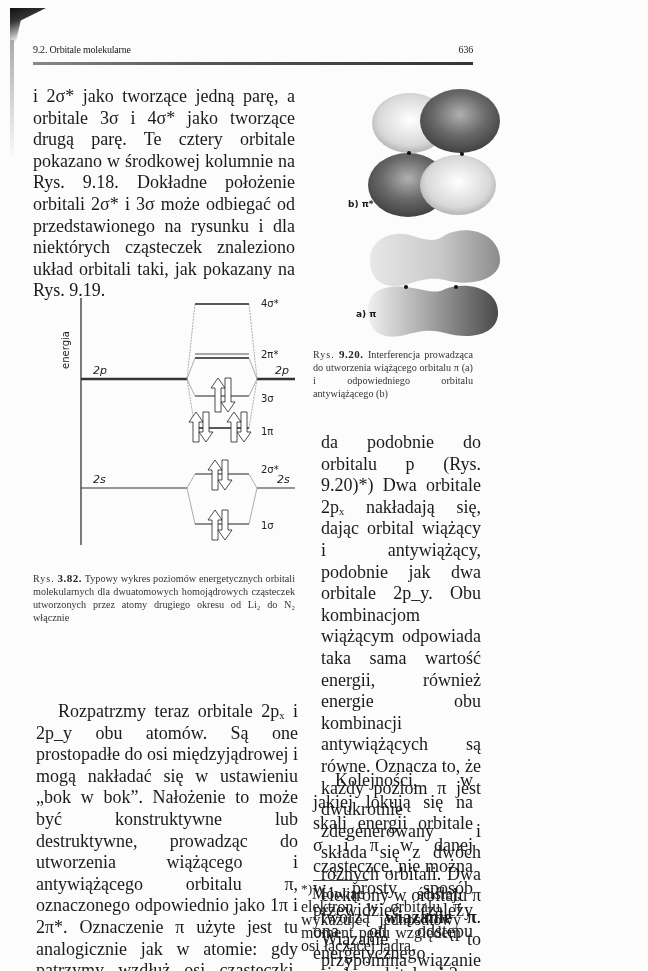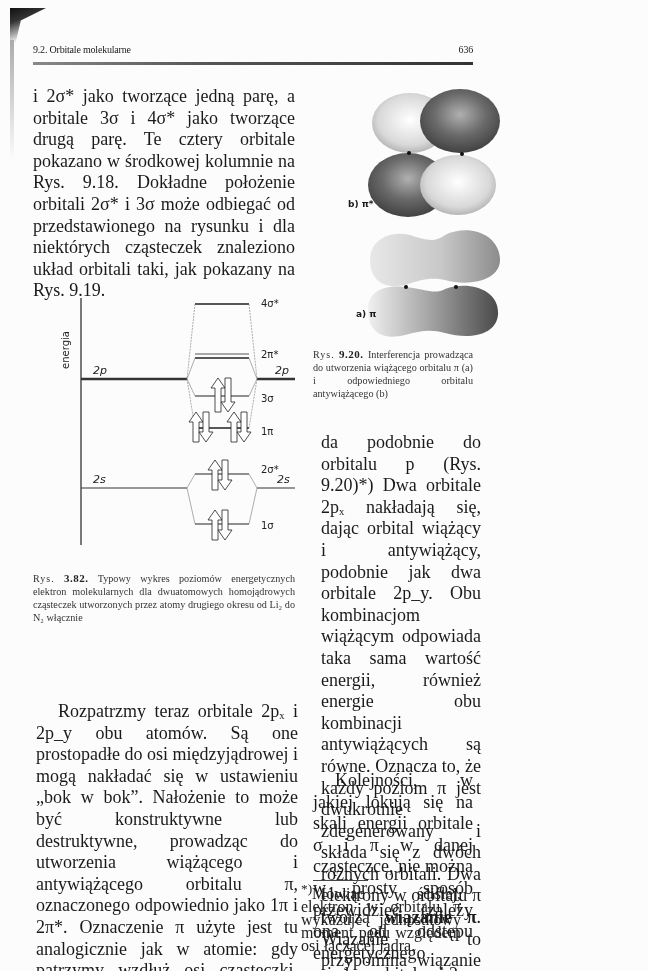--- a/index.html
+++ b/index.html
@@ -128,21 +128,21 @@
     <line x1="202" y1="198" x2="194" y2="234" stroke="#777" stroke-width="0.6"></line>
     <text x="206" y="239" font-size="10" fill="#222">1σ</text>
     <polygon points="157,250 157,230 153,230 160,220 167,230 163,230 163,250" fill="#fff" stroke="#222" stroke-width="0.8"></polygon>
     <polygon points="167,220 167,240 163,240 170,250 177,240 173,240 173,220" fill="#fff" stroke="#222" stroke-width="0.8"></polygon>
   </svg>
 </div>
 
 <div class="caption" style="left:33px; top:572px; width:262px;">
   <span class="rys">Rys.</span>
   <span class="fig-num">3.82.</span>
-  <span>Typowy wykres poziomów energetycznych elektron molekularnych dla dwuatomowych homojądrowych cząsteczek utworzonych przez atomy drugiego okresu od Li₂ do N₂ włącznie</span>
+  <span>Typowy wykres poziomów energetycznych orbitali molekularnych dla dwuatomowych homojądrowych cząsteczek utworzonych przez atomy drugiego okresu od Li₂ do N₂ włącznie</span>
 </div>
 
 <div class="col-text indent" style="left:36px; top:682px; width:262px;margin-top:19px;">
   <p class="indent">Rozpatrzmy teraz orbitale 2pₓ i 2p_y obu atomów. Są one prostopadłe do osi międzyjądrowej i mogą nakładać się w ustawieniu „bok w bok”. Nałożenie to może być konstruktywne lub destruktywne, prowadząc do utworzenia wiążącego i antywiążącego orbitalu π, oznaczonego odpowiednio jako 1π i 2π*. Oznaczenie π użyte jest tu analogicznie jak w atomie: gdy patrzymy wzdłuż osi cząsteczki, orbital π wyglą-</p>
 </div>
 
 <div class="orbital-figure">
   <svg viewBox="0 0 200 255" xmlns="http://www.w3.org/2000/svg" width="200" height="255">
     <defs>
       <radialGradient id="light" cx="50%" cy="45%" r="60%">

